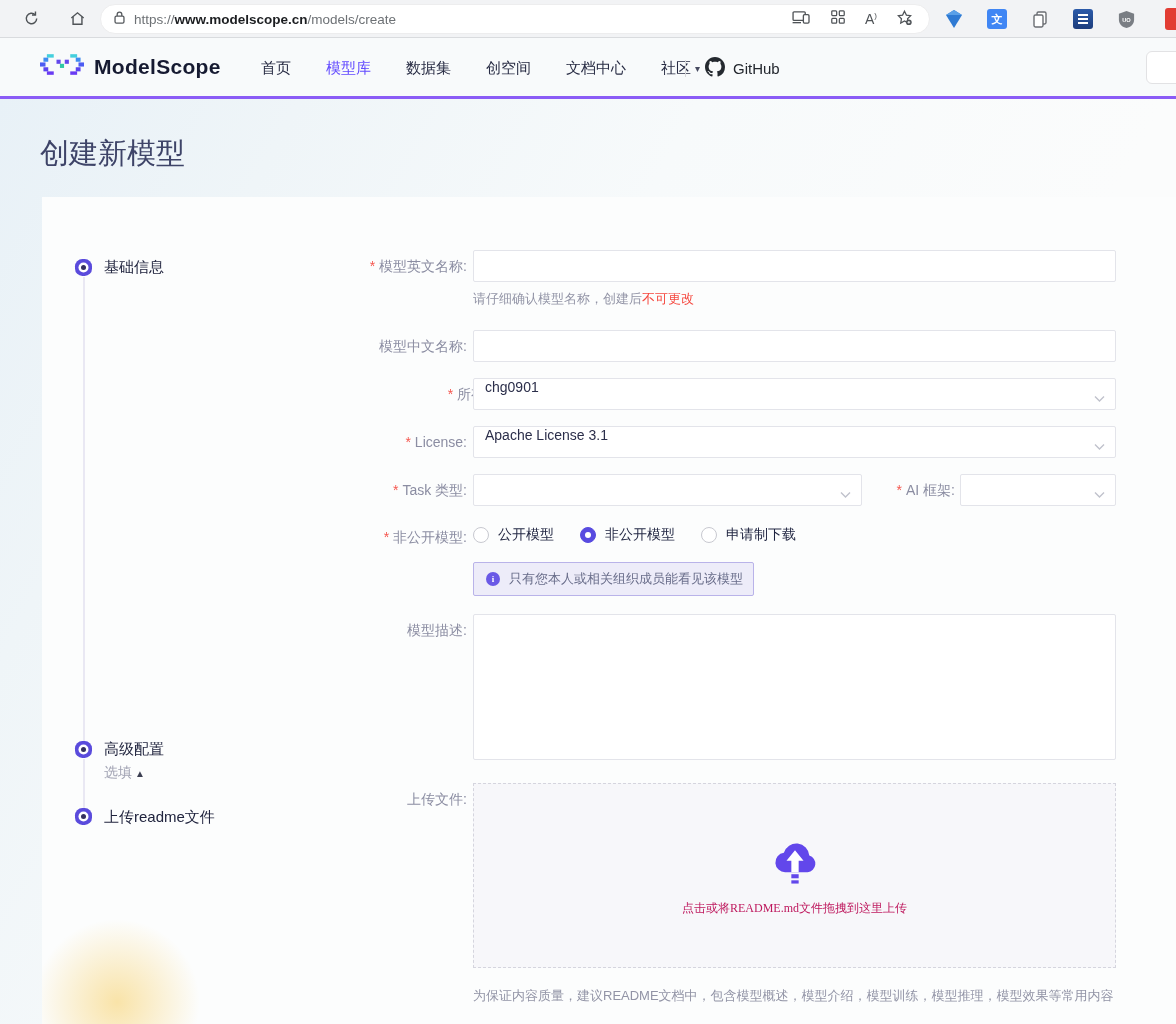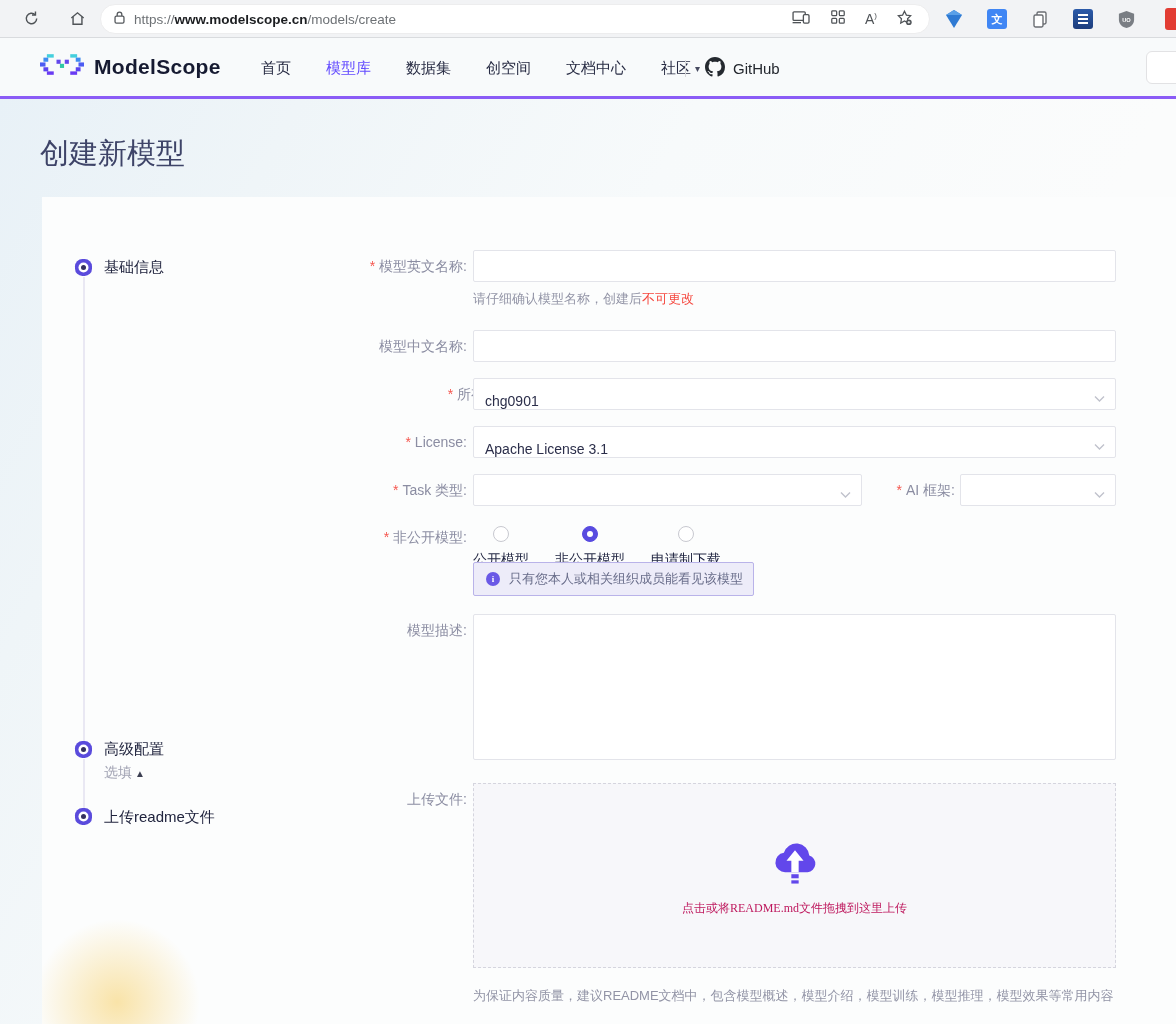--- a/index.html
+++ b/index.html
@@ -57,29 +57,29 @@
   .step-label { position:absolute; left:62px; font-size:15px; color:#20243e; cursor:pointer; }
   .step-sub { position:absolute; left:62px; font-size:14px; color:#a0a2b2; cursor:pointer; }
   .step-sub b { font-size:10px; color:#3c3f52; font-weight:400; margin-left:3px; }
 
   
   .f-label { position:absolute; left:0; width:425px; text-align:right; font-size:14px; color:#8b8da2; }
   .req { color:#f5564e; margin-right:4px; }
   .f-input, .f-select, .f-textarea { position:absolute; left:431px; width:643px; background:#fff;
         border:1px solid #e3e4ea; border-radius:2px; font-size:14px; color:#2b2e4a; }
   .f-input { height:32px; padding:0 10px; outline:none; font-family:inherit; }
-  .f-select { height:32px; display:flex; align-items:flex-end; padding:6px 28px 0 11px; cursor:pointer; }
+  .f-select { height:32px; display:flex; align-items:flex-start; padding:0 28px 0 11px; cursor:pointer; }
   .f-select .chev { position:absolute; right:10px; top:11px; }
   .f-textarea { height:146px; resize:none; outline:none; padding:8px 10px; font-family:inherit; }
 
   .hint { position:absolute; left:431px; font-size:13px; color:#9294a6; }
   .hint .warn { color:#f5483f;margin-top:8px; }
 
   .radio-row { position:absolute; left:431px; display:flex; align-items:center; gap:26px; }
-  .radio-item { display:flex; align-items:center; gap:9px; cursor:pointer;flex-direction:column; }
+  .radio-item { display:flex; align-items:center; gap:9px; cursor:pointer; }
   .radio-circle { width:16px; height:16px; border-radius:50%; background:#fff; border:1px solid #c8c9d0;
                   display:flex; align-items:center; justify-content:center; flex:none; }
   .radio-item.checked .radio-circle { background:#584be0; border-color:#584be0; }
   .radio-item.checked .radio-circle::after { content:''; width:6px; height:6px; border-radius:50%; background:#fff; }
   .radio-label { font-size:14px; color:#1f2440; }
 
   .info-box { position:absolute; left:431px; width:281px; height:34px; background:#edecf9;
               border:1px solid #b9b3e9; border-radius:2px; display:flex; align-items:center;
               padding-left:12px; gap:9px; }
   .info-icon { width:14px; height:14px; border-radius:50%; background:#6a59e6; color:#fff; font-size:9px;

